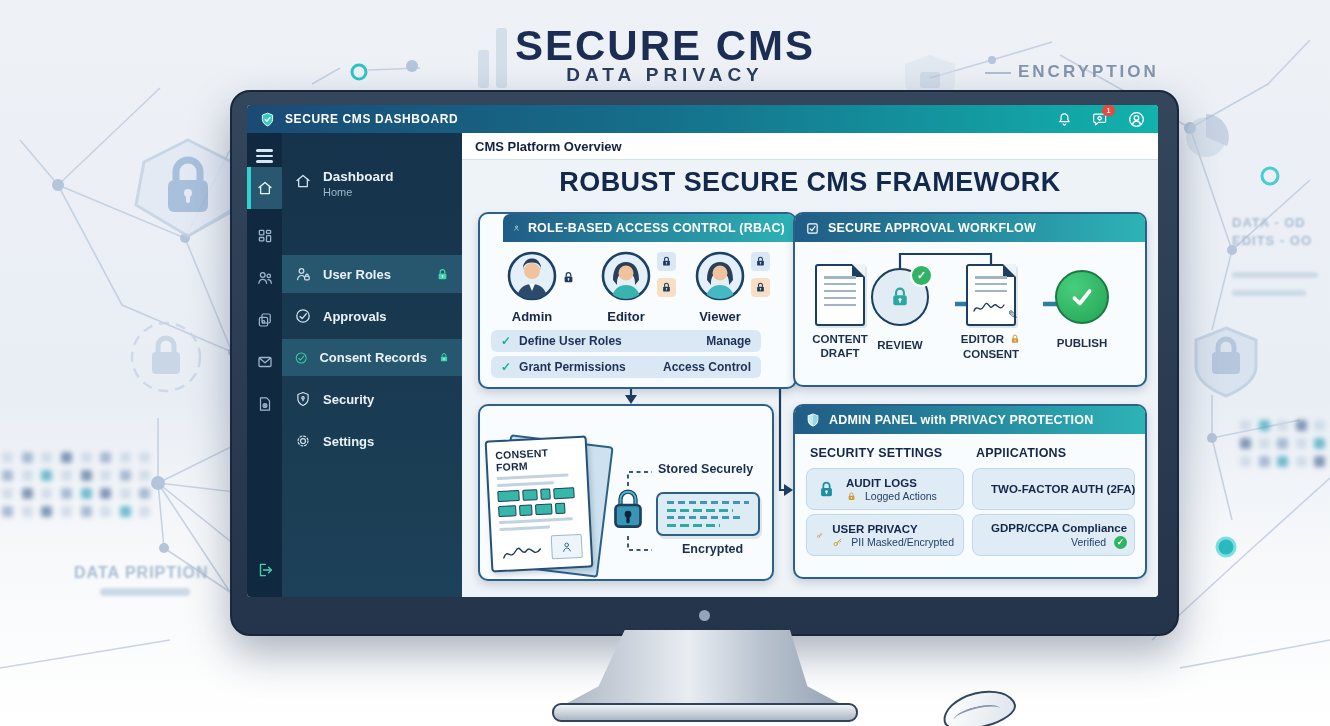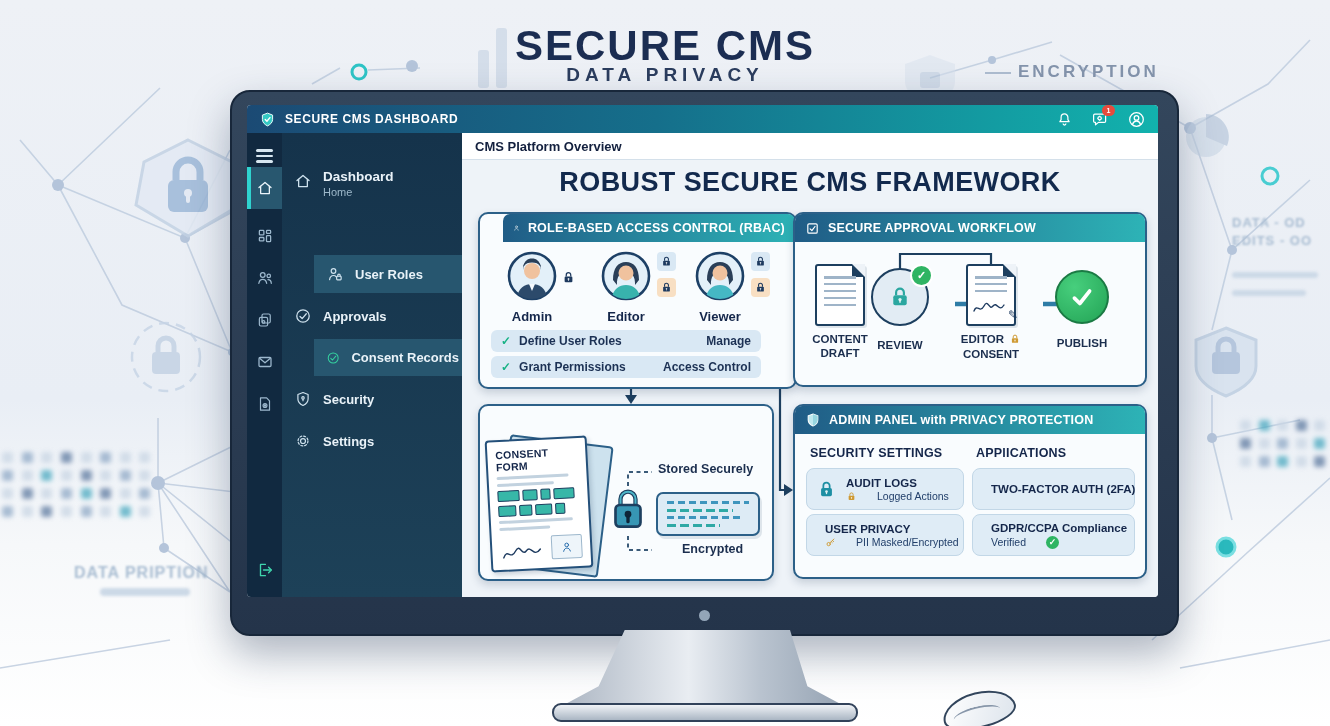--- a/index.html
+++ b/index.html
@@ -44,21 +44,21 @@
   .rail-item{position:absolute;left:0;width:35px;height:34px;display:flex;align-items:center;justify-content:center;}
   .rail-active{position:absolute;left:0;top:34px;width:35px;height:42px;background:#28576f;}
   .rail-active::before{content:"";position:absolute;left:0;top:0;bottom:0;width:4px;background:#2fd3cf;}
   .hamb{width:17px;}
   .hamb i{display:block;height:2.4px;background:#d7e6f0;border-radius:2px;margin:3px 0;}
 
   
   .menu{left:35px;top:28px;width:180px;height:464px;background:linear-gradient(180deg,#15334b,#1d4158);color:#e9f2f8;}
   .mi{position:absolute;left:0;width:180px;display:flex;align-items:center;gap:11px;padding:0 12px;box-sizing:border-box;font-size:13px;font-weight:600;}
   .mi .lbl{white-space:nowrap;}
-  .mi.hl{background:#27566f;margin-left:32px;}
+  .mi.hl{background:#27566f;}
   .mi .lock{margin-left:auto;color:#3fd6ad;}
   .mi-main{font-size:13.5px;font-weight:700;}
   .mi-sub{font-size:11px;color:#9db8ca;font-weight:400;margin-top:2px;}
   .menu-ic{color:#cfe2ee;flex:0 0 auto;}
   .gcheck{color:#35d2a0;}
 
   
   .content{left:215px;top:28px;width:696px;height:464px;background:#eef3f8;}
   .overview{left:0;top:0;width:696px;height:27px;background:#ffffff;border-bottom:1px solid #d4e0ea;display:flex;align-items:center;padding:0 13px;box-sizing:border-box;font-size:13px;font-weight:700;color:#13203e;}
   .heading{left:0;right:0;top:34px;text-align:center;font-size:27px;font-weight:800;letter-spacing:.4px;color:#12294d;}
@@ -101,21 +101,21 @@
   .id-chip{width:30px;height:22px;background:#eef5fa;border:1px solid #9db7cc;border-radius:2px;display:flex;align-items:center;justify-content:center;color:#2a6fae;}
   .stored-lbl,.encrypted-lbl{position:absolute;font-size:12.5px;font-weight:700;color:#1b2e4e;}
   .enc-card{position:absolute;left:176px;top:86px;width:104px;height:44px;background:#ddebf5;border:2px solid #2c6088;border-radius:7px;padding:7px 9px;box-sizing:border-box;box-shadow:2px 3px 0 rgba(29,63,95,.12);}
   .enc-card i{display:block;height:3px;margin-bottom:4.5px;background:repeating-linear-gradient(90deg,#3e95bd 0 7px,transparent 7px 11px);}
   .enc-card i.t{background:repeating-linear-gradient(90deg,#2fa9a5 0 9px,transparent 9px 13px);}
 
   
   .col-h{position:absolute;font-size:12.5px;font-weight:800;color:#14264a;letter-spacing:.2px;}
   .acard{position:absolute;background:#dfecf6;border:1px solid #c2d7e7;border-radius:8px;display:flex;align-items:center;gap:9px;padding:5px 9px;box-sizing:border-box;}
   .acard .tt{font-size:11.5px;font-weight:800;color:#14264a;line-height:1.3;white-space:nowrap;}
-  .acard .st{font-size:10.5px;font-weight:500;color:#23406b;display:flex;align-items:center;gap:20px;white-space:nowrap;}
+  .acard .st{font-size:10.5px;font-weight:500;color:#23406b;display:flex;align-items:center;gap:8px;white-space:nowrap;justify-content:flex-end;}
   .teal-ic{color:#1d8fa3;} .gold-ic{color:#cf9a33;}
   .vck{display:inline-block;width:13px;height:13px;border-radius:50%;background:#2fb463;color:#fff;font-size:9px;font-weight:800;line-height:13px;text-align:center;}
 
   .connectors{left:0;top:0;z-index:1;}
 </style>
 </head>
 <body>
 
 <svg width="0" height="0" style="position:absolute" aria-hidden="true">
 <defs>

